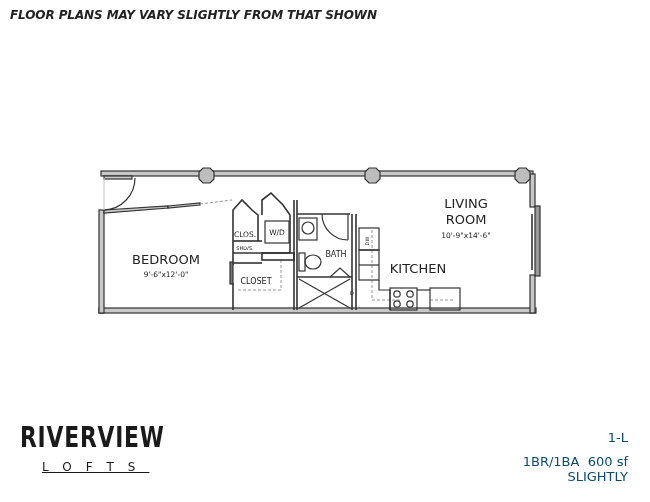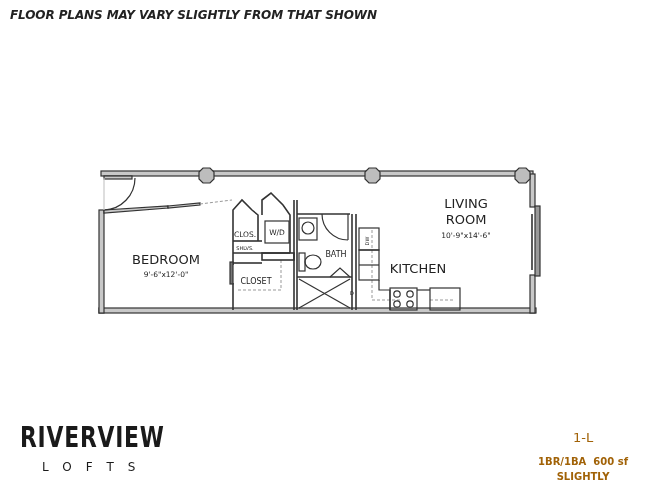--- a/index.html
+++ b/index.html
@@ -12,26 +12,26 @@
     svg.plan { position: absolute; left: 0; top: 0; }
     .room-label { font-family: "DejaVu Sans", sans-serif; fill: #222; }
     .brand { position: absolute; left: 20px; top: 424px; }
     .brand-name {
       font-family: "DejaVu Sans", sans-serif; font-weight: bold; font-size: 28px;
       letter-spacing: 1px; color: #1a1a1a; transform: scaleX(0.78); transform-origin: left top;
       line-height: 28px; display: block;
     }
     .brand-sub {
       font-family: "DejaVu Sans", sans-serif; font-size: 12px; letter-spacing: 14px;
-      color: #1a1a1a; display: block; margin-top: 8px; margin-left: 22px;
+      color: #1a1a1a; display: block; margin-top: 8px; margin-left: 22px; text-decoration: underline;
     }
-    .unit-info { position: absolute; right: 22px; top: 430px; text-align: center; color: #a16207;
+    .unit-info { position: absolute; right: 22px; top: 430px; text-align: right; color: #0c4a6e;
       font-family: "DejaVu Sans", sans-serif; }
     .unit-id { font-size: 13px; line-height: 16px; margin-bottom: 8px; }
-    .unit-meta { font-size: 10px; line-height: 15px; font-weight: bold; }
+    .unit-meta { font-size: 13px; line-height: 15px; }
   </style>
 </head>
 <body>
 
 <div class="disclaimer">FLOOR PLANS MAY VARY SLIGHTLY FROM THAT SHOWN</div>
 
 <svg class="plan" width="650" height="502" viewBox="0 0 650 502">
   <g fill="#c8c8c8" stroke="#333" stroke-width="1.2">
 
     <rect x="101" y="171" width="432" height="5"></rect>

